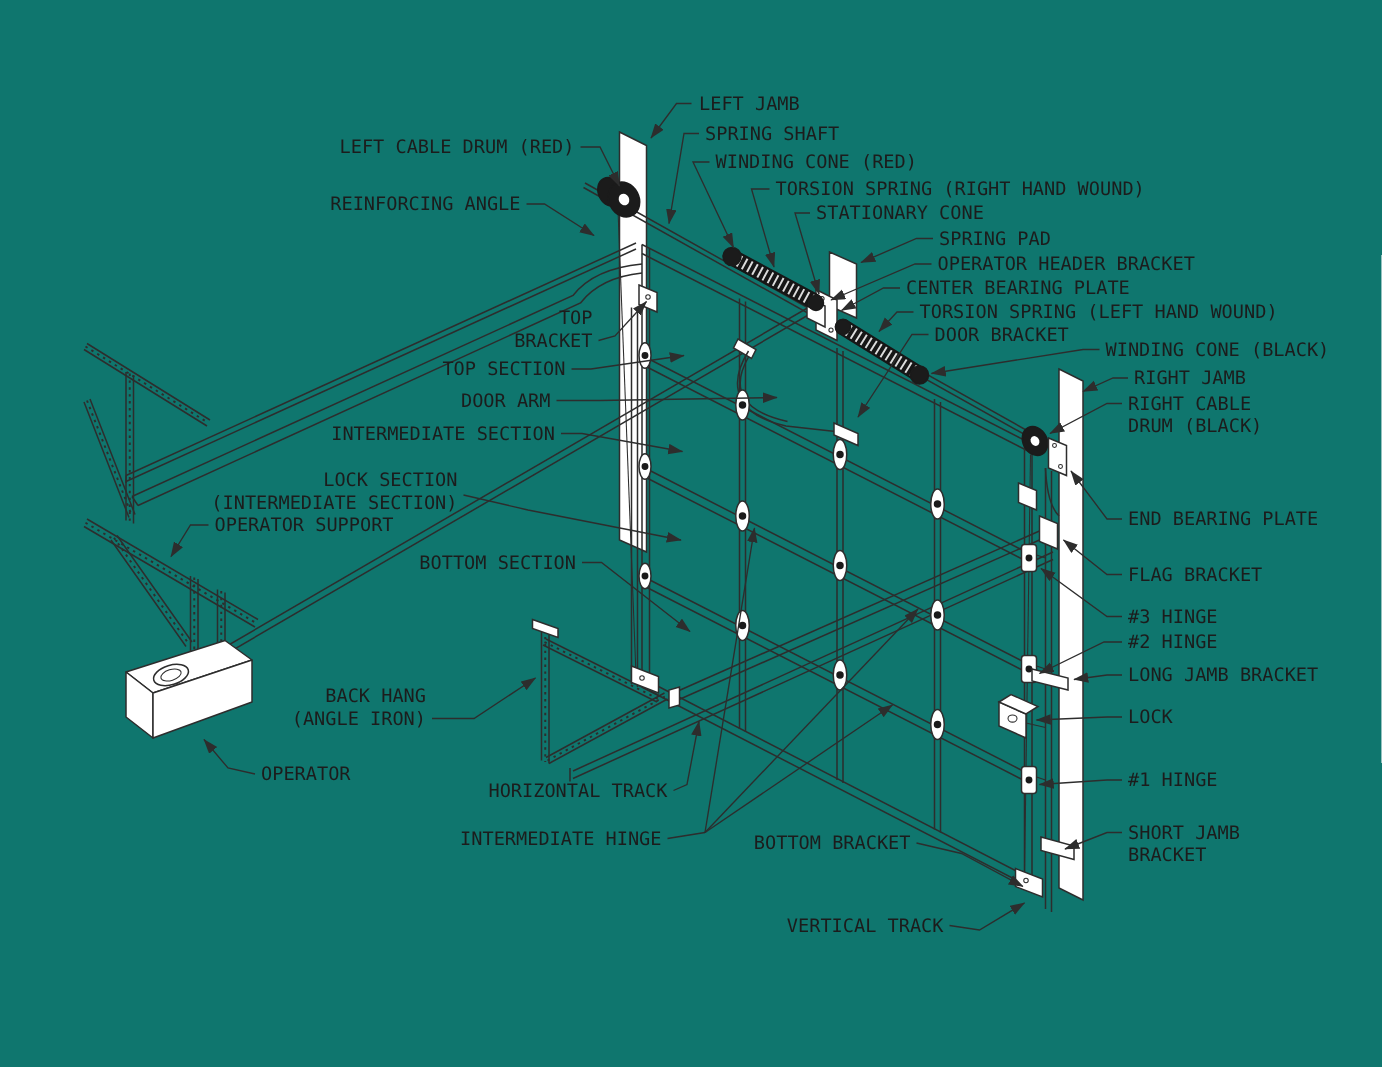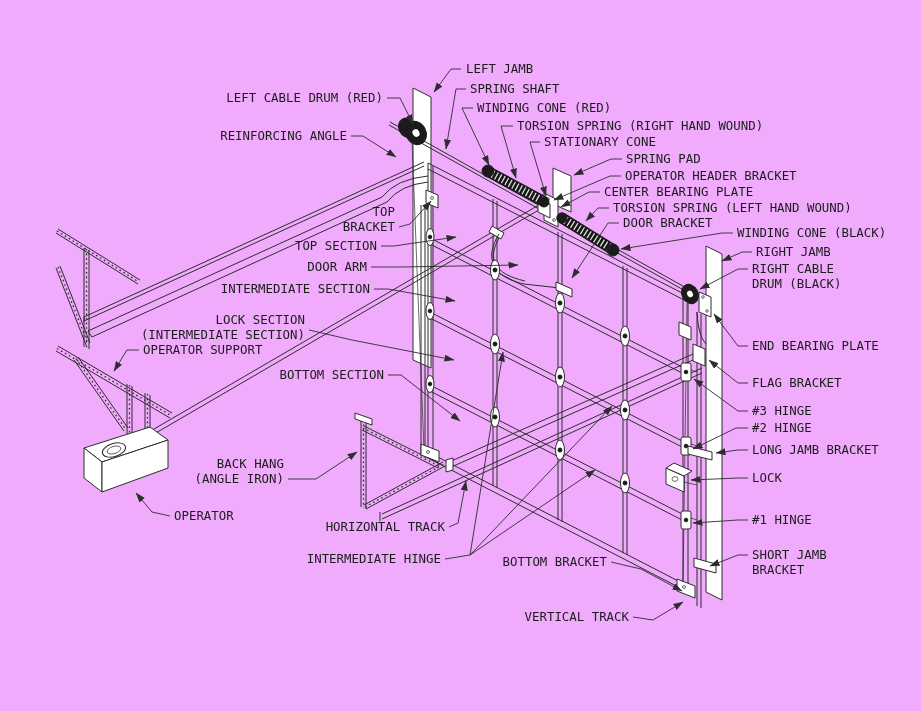--- a/index.html
+++ b/index.html
@@ -1,16 +1,16 @@
 <!DOCTYPE html>
 <html><head>
 <meta charset="utf-8">
 <style>
   html,body{margin:0;padding:0;background:#ffffff;}
-  .stage{position:relative;width:921px;height:711px;background:#f0abfc;overflow:hidden;}
+  .stage{position:relative;width:921px;height:711px;background:#0f766e;overflow:hidden;}
   svg{display:block;}
   .lbl{font-family:"DejaVu Sans Mono",monospace;font-size:12.4px;fill:#1c1c1c;letter-spacing:0px;}
   .leader{stroke:#2d2d2d;stroke-width:0.9;fill:none;}
   .ln{stroke:#2d2d2d;stroke-width:1;fill:none;}
   .thin{stroke:#2d2d2d;stroke-width:0.7;fill:none;}
   .board{fill:#ffffff;stroke:#2d2d2d;stroke-width:1;}
   .plate{fill:#ffffff;stroke:#2d2d2d;stroke-width:1;}
   .dark{fill:#1b1b1b;stroke:#1b1b1b;}
   .spring{stroke:#161616;stroke-width:11;fill:none;stroke-linecap:round;}
   .coil{stroke:#ffffff;stroke-width:8;fill:none;stroke-dasharray:1.3 2.6;opacity:.85;}

